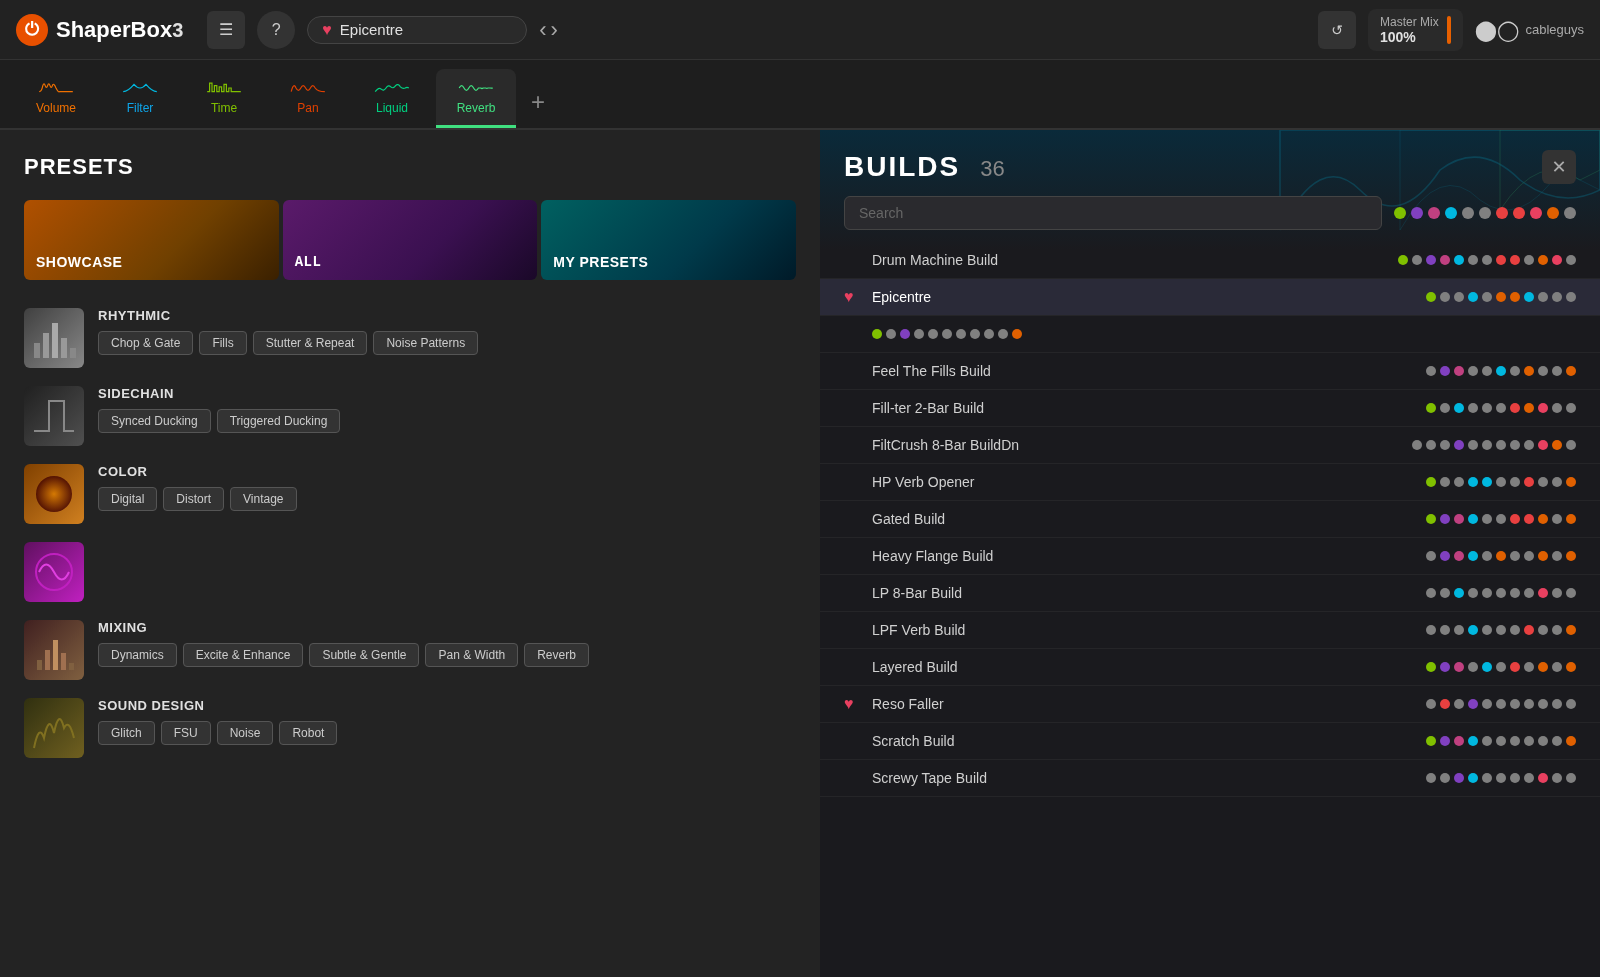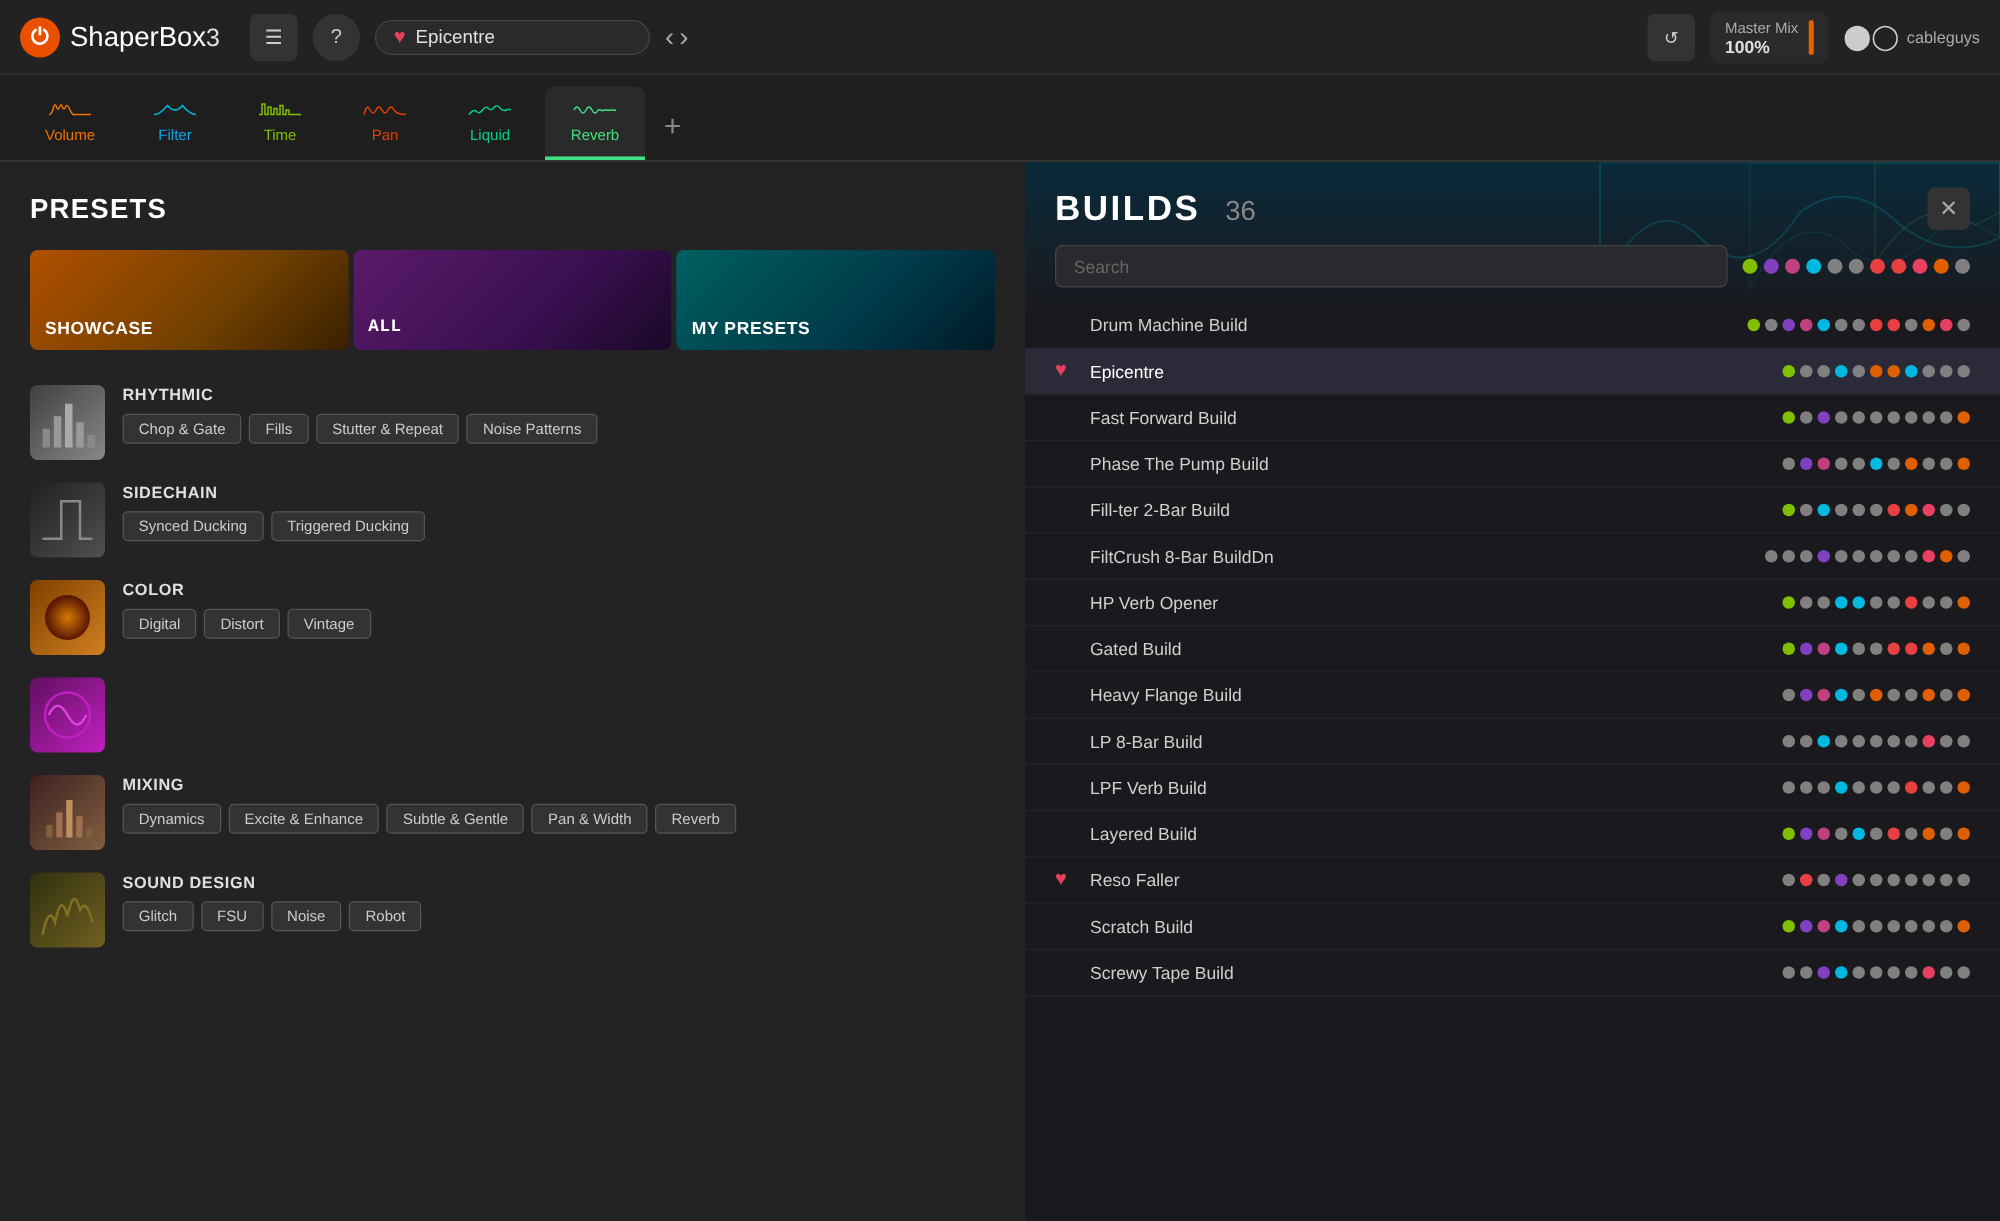--- a/index.html
+++ b/index.html
@@ -29,21 +29,21 @@
       margin-right: 12px;
     }
     .logo-icon {
       width: 32px; height: 32px;
       background: #e85000;
       border-radius: 50%;
       display: flex; align-items: center; justify-content: center;
       font-size: 18px; color: white; font-weight: bold;
     }
     .logo-text {
-      font-size: 22px; font-weight: normal;
+      font-size: 22px; font-weight: bold;
       color: #f07000;
     }
     .logo-text span { color: white; }
     .top-btn {
       background: #333; border: none; color: #ccc;
       width: 38px; height: 38px; border-radius: 6px;
       cursor: pointer; font-size: 16px;
       display: flex; align-items: center; justify-content: center;
     }
     .preset-bar {
@@ -520,38 +520,37 @@
             <div class="dot" style="background: rgb(224, 96, 0); width: 10px; height: 10px;"></div>
             <div class="dot" style="background: rgb(224, 96, 0); width: 10px; height: 10px;"></div>
             <div class="dot" style="background: rgb(0, 184, 224); width: 10px; height: 10px;"></div>
             <div class="dot" style="background: rgb(128, 128, 128); width: 10px; height: 10px;"></div>
             <div class="dot" style="background: rgb(128, 128, 128); width: 10px; height: 10px;"></div>
             <div class="dot" style="background: rgb(128, 128, 128); width: 10px; height: 10px;"></div>
           </div>
         </div>
         <div class="preset-item">
           <div class="preset-heart empty" style="color: transparent;">♥</div>
-          <div class="preset-name">Fast Forward Build</div>
           <div class="preset-dots">
             <div class="dot" style="background: rgb(128, 192, 0); width: 10px; height: 10px;"></div>
             <div class="dot" style="background: rgb(128, 128, 128); width: 10px; height: 10px;"></div>
             <div class="dot" style="background: rgb(128, 64, 192); width: 10px; height: 10px;"></div>
             <div class="dot" style="background: rgb(128, 128, 128); width: 10px; height: 10px;"></div>
             <div class="dot" style="background: rgb(128, 128, 128); width: 10px; height: 10px;"></div>
             <div class="dot" style="background: rgb(128, 128, 128); width: 10px; height: 10px;"></div>
             <div class="dot" style="background: rgb(128, 128, 128); width: 10px; height: 10px;"></div>
             <div class="dot" style="background: rgb(128, 128, 128); width: 10px; height: 10px;"></div>
             <div class="dot" style="background: rgb(128, 128, 128); width: 10px; height: 10px;"></div>
             <div class="dot" style="background: rgb(128, 128, 128); width: 10px; height: 10px;"></div>
             <div class="dot" style="background: rgb(224, 96, 0); width: 10px; height: 10px;"></div>
           </div>
         </div>
         <div class="preset-item">
           <div class="preset-heart empty" style="color: transparent;">♥</div>
-          <div class="preset-name">Phase The Pump Build</div>
+          <div class="preset-name">Feel The Fills Build</div>
           <div class="preset-dots">
             <div class="dot" style="background: rgb(128, 128, 128); width: 10px; height: 10px;"></div>
             <div class="dot" style="background: rgb(128, 64, 192); width: 10px; height: 10px;"></div>
             <div class="dot" style="background: rgb(192, 64, 128); width: 10px; height: 10px;"></div>
             <div class="dot" style="background: rgb(128, 128, 128); width: 10px; height: 10px;"></div>
             <div class="dot" style="background: rgb(128, 128, 128); width: 10px; height: 10px;"></div>
             <div class="dot" style="background: rgb(0, 184, 224); width: 10px; height: 10px;"></div>
             <div class="dot" style="background: rgb(128, 128, 128); width: 10px; height: 10px;"></div>
             <div class="dot" style="background: rgb(224, 96, 0); width: 10px; height: 10px;"></div>
             <div class="dot" style="background: rgb(128, 128, 128); width: 10px; height: 10px;"></div>

